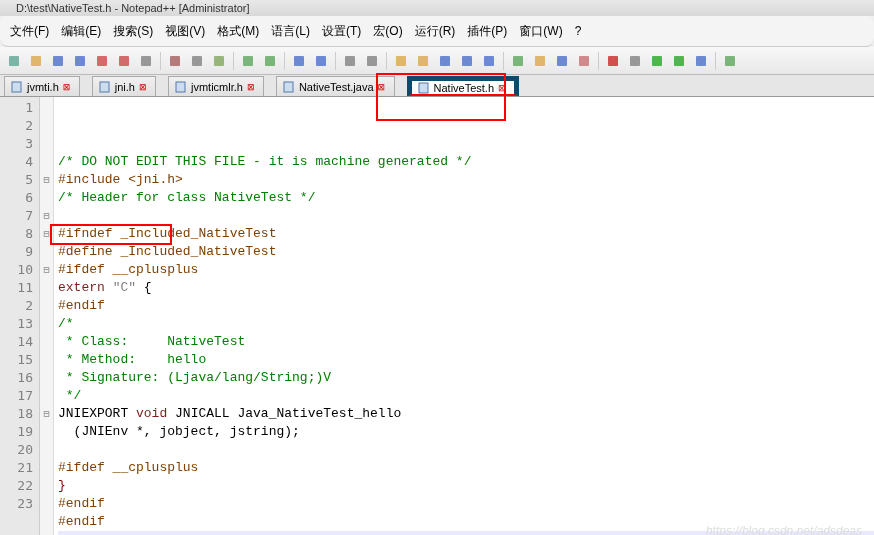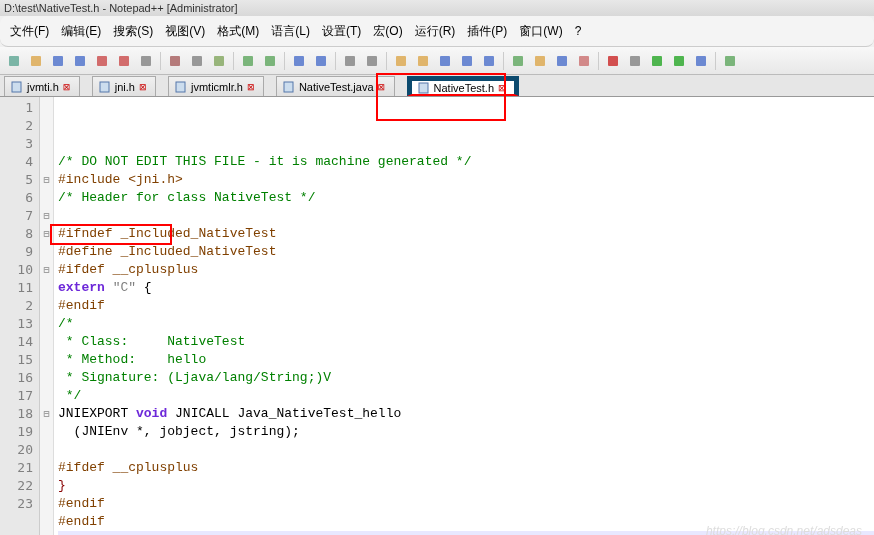--- a/index.html
+++ b/index.html
@@ -1,35 +1,35 @@
 <!DOCTYPE html>
 <html><head>
 <meta charset="utf-8">
 <style>
 * { margin: 0; padding: 0; box-sizing: border-box; }
 body { font-family: "Microsoft YaHei", Arial, sans-serif; font-size: 12px; background: #f0f0f0; width: 874px; height: 535px; overflow: hidden; }
-.titlebar { height: 16px; background: linear-gradient(#e8e8e8, #d8d8d8); padding: 0 4px; font-size: 11px; color: #333; display: flex; align-items: center; overflow: hidden; }
+.titlebar { height: 16px; background: linear-gradient(#e8e8e8, #d8d8d8); padding: 0 16px; font-size: 11px; color: #333; display: flex; align-items: center; overflow: hidden; }
 .menubar { height: 29px; background: #f4f4f4; display: flex; align-items: center; padding: 15px 4px; border-bottom: 1px solid #ccc; border-radius: 8px; }
 .menu-item { padding: 2px 6px; font-size: 12px; color: #000; cursor: pointer; }
 .toolbar { height: 28px; background: linear-gradient(#f8f8f8, #e8e8e8); display: flex; align-items: center; padding: 0 4px; gap: 2px; border-bottom: 1px solid #bbb; }
 .tool-btn { width: 20px; height: 20px; display: flex; align-items: center; justify-content: center; cursor: pointer; border: 1px solid transparent; border-radius: 2px; }
 .tool-sep { width: 1px; height: 18px; background: #ccc; margin: 0 2px; }
 .tabbar { height: 22px; background: #e6e6e6; display: flex; align-items: flex-end; padding-left: 4px; border-bottom: 1px solid #999; position: relative; }
 .tab { height: 20px; display: flex; align-items: center; padding: 0 6px; background: linear-gradient(#f0f0f0, #e0e0e0); border: 1px solid #aaa; border-bottom: none; margin-right: 12px; font-size: 11px; cursor: pointer; gap: 4px; }
 .tab.active { background: #fff; border: 5px solid #0c4a6e; border-bottom: 2px solid red; z-index: 5; }
 .tab-icon { width: 12px; height: 12px; display: inline-flex; align-items: center; justify-content: center; }
 .tab-close { width: 10px; height: 10px; font-size: 9px; color: #c00; cursor: pointer; }
 .editor { display: flex; height: calc(535px - 16px - 20px - 28px - 22px); background: #fff; position: relative; }
 .gutter { width: 40px; background: #e8e8e8; border-right: 1px solid #ccc; text-align: right; padding-right: 6px; font-family: Consolas, monospace; font-size: 13px; color: #808080; line-height: 18px; padding-top: 2px; }
 .fold { width: 14px; background: #f4f4f4; border-right: 1px solid #ddd; font-family: monospace; font-size: 10px; color: #888; line-height: 18px; padding-top: 2px; text-align: center; }
 .code { flex: 1; font-family: Consolas, "Courier New", monospace; font-size: 13px; line-height: 18px; padding: 2px 0 0 4px; white-space: pre; position: relative; }
 .ln { height: 18px; }
 .c-comment { color: #008000; }
 .c-pre { color: #804000; }
-.c-kw { color: #6d28d9; font-weight: bold; }
+.c-kw { color: #7f1d1d; }
 .c-str { color: #808080; }
 .highlight-line { background: #e8e8ff; display: inline-block; width: 100%; }
 .red-box { position: absolute; border: 2px solid red; pointer-events: none; z-index: 10; }
 .watermark { position: absolute; bottom: 8px; right: 12px; font-size: 12px; color: #ddd; font-style: italic; pointer-events: none; }
 svg { display: block; }
 </style>
 </head>
 <body>
 
 <div class="titlebar">

